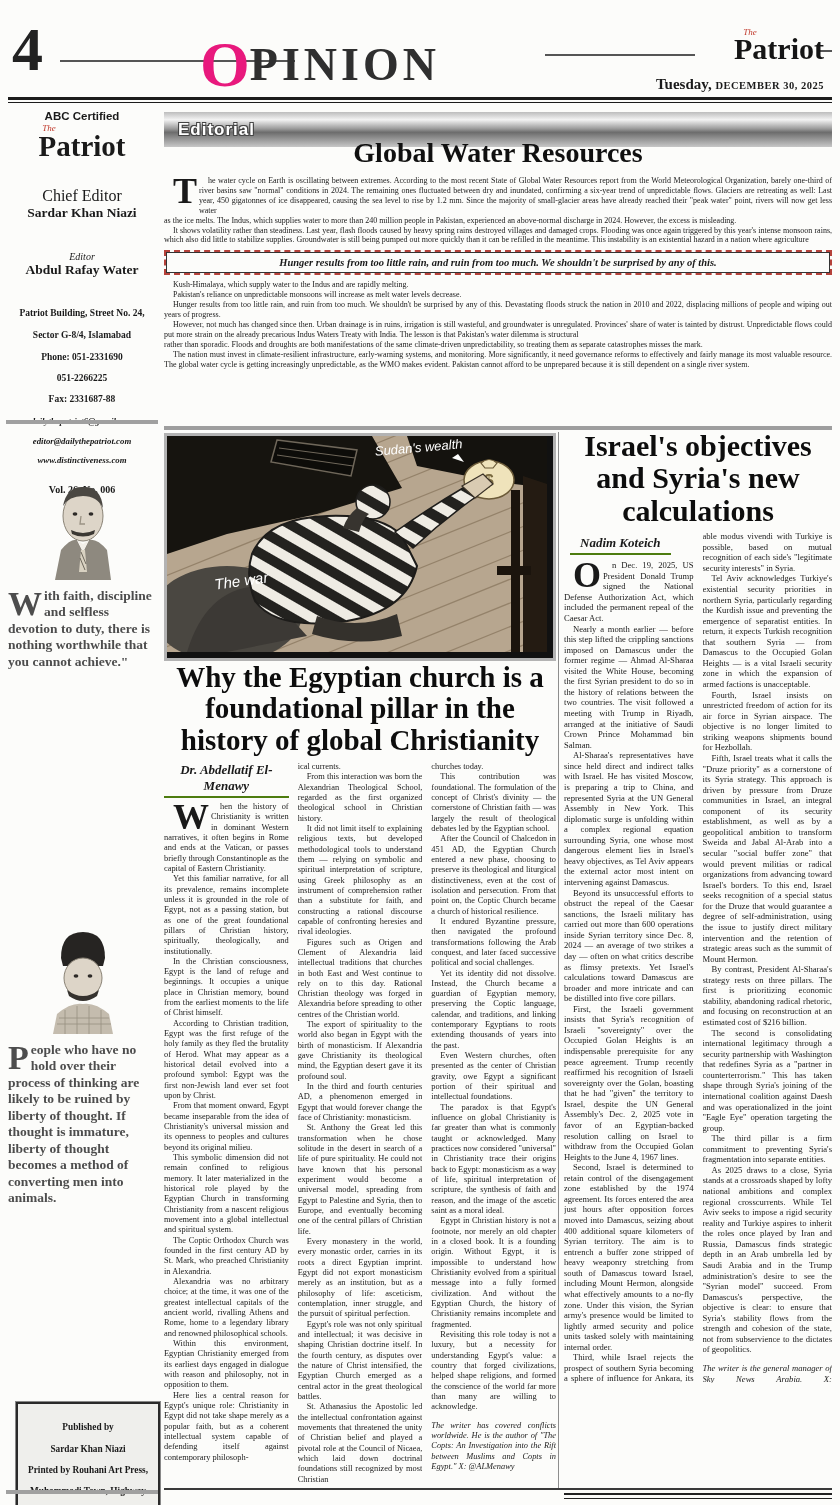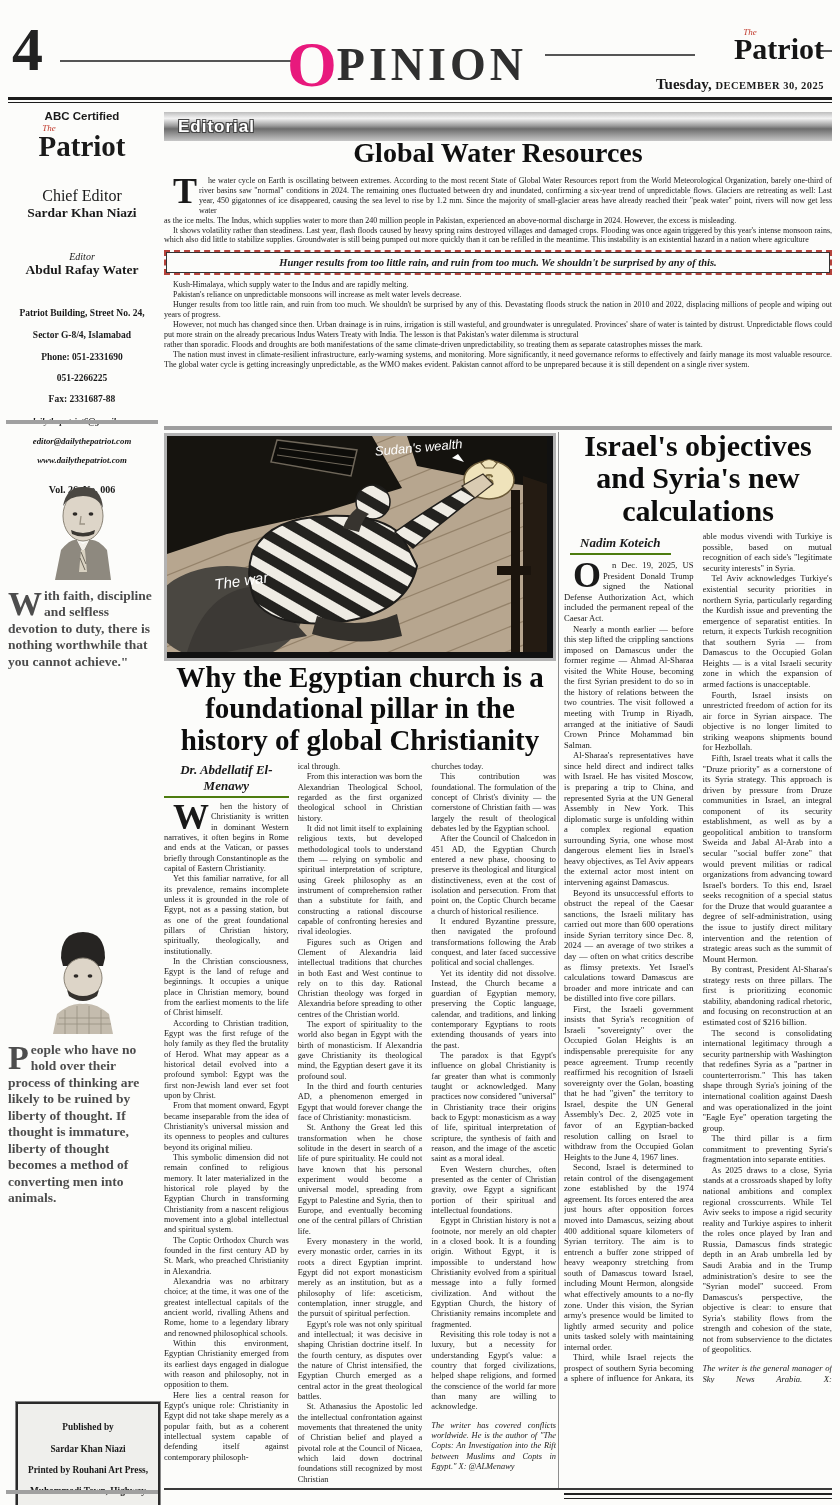--- a/index.html
+++ b/index.html
@@ -1,21 +1,21 @@
 <!DOCTYPE html>
 <html><head>
 <meta charset="utf-8">
 <style>
   html,body{margin:0;padding:0;background:#e9e9e6;}
   .page{position:relative;width:840px;height:1505px;background:#fcfcfa;margin:0 auto;
         font-family:"Liberation Serif", serif;color:#1a1a1a;overflow:hidden;}
   
   .page-num{position:absolute;left:12px;top:18px;font-size:62px;font-weight:bold;color:#222;line-height:1;}
   .hline{position:absolute;height:2px;background:#555;}
-  .opinion{position:absolute;left:187px;top:28px;width:440px;text-align:center;white-space:nowrap;}
+  .opinion{position:absolute;left:200px;top:28px;width:440px;white-space:nowrap;}
   .opinion .o{font-size:64px;font-weight:bold;color:#e8197d;vertical-align:-6px;}
   .opinion .rest{font-size:46px;font-weight:bold;color:#2f2f2f;letter-spacing:4px;}
   .masthead-top{position:absolute;right:16px;top:30px;text-align:center;}
   .masthead-top .the{display:block;color:#c0392b;font-style:italic;font-size:9px;line-height:4px;margin-left:-58px;}
   .masthead-top .name{font-size:30px;font-weight:bold;color:#151515;line-height:1;}
   .date-line{position:absolute;right:16px;top:76px;font-size:15px;font-weight:bold;}
   .date-line .caps{font-size:10.5px;font-weight:bold;letter-spacing:.5px;}
   .header-rule{position:absolute;left:8px;width:824px;top:97px;border-top:3px solid #1c1c1c;}
   .header-rule2{position:absolute;left:8px;width:824px;top:102px;border-top:1px solid #1c1c1c;}
   
@@ -32,21 +32,21 @@
   .sb-mail{font-size:8.8px;font-style:italic;font-weight:bold;line-height:1.25;}
   .sb-vol{font-size:10px;font-weight:bold;margin-top:18px;}
   .sb-rule{position:absolute;left:6px;width:152px;height:4px;background:#a0a0a0;}
   .portrait{position:absolute;left:28px;width:110px;text-align:center;}
   .sb-quote{position:absolute;left:8px;width:148px;text-align:left;color:#4d4d4d;
             font-size:13.5px;font-weight:bold;line-height:1.22;}
   .sb-quote .dc{float:left;font-size:34px;line-height:.78;padding:3px 2px 0 0;font-weight:bold;}
   .pub-box{position:absolute;left:16px;top:1402px;width:132px;background:#efefec;border:2px solid #2a2a2a;
            box-shadow:0 0 0 1px #888;padding:8px 4px;font-size:9.3px;font-weight:bold;text-align:center;line-height:1.3;}
   
-  .banner{position:absolute;left:164px;top:112px;width:668px;height:29px;
+  .banner{position:absolute;left:164px;top:112px;width:668px;height:35px;
           background:linear-gradient(180deg,#bdbdbd 0%,#f3f3f3 22%,#9a9a9a 48%,#6c6c6c 58%,#c7c7c7 100%);
           display:flex;align-items:center;}
   .banner span{font-family:"Liberation Sans",sans-serif;font-weight:bold;font-size:17px;color:#fff;
           letter-spacing:1px;padding-left:14px;
           text-shadow:-1px -1px 0 #444,1px -1px 0 #444,-1px 1px 0 #444,1px 1px 0 #444;}
   .ed-headline{position:absolute;left:164px;top:137px;width:668px;text-align:center;
           font-size:28px;font-weight:bold;color:#101010;}
   .cols{display:flex;gap:9px;}
   .col{flex:1;overflow:hidden;text-align:justify;}
   .ed-cols{position:absolute;left:164px;top:176px;width:668px;height:248px;font-size:8px;line-height:1.24;}
@@ -116,21 +116,21 @@
         <p>Sector G-8/4, Islamabad</p>
       </div>
     <div class="sb-phone">
         <p>Phone: 051-2331690</p>
         <p>051-2266225</p>
         <p>Fax:   2331687-88</p>
       </div>
     <div class="sb-mail">
         <p>dailythepatriot6@gmail.com</p>
         <p>editor@dailythepatriot.com</p>
-        <p>www.dailythepatriot.com</p>
+        <p>www.distinctiveness.com</p>
       </div>
     <div class="sb-vol">Vol. 26, No. 006</div>
   </div>
   <div class="sb-rule" style="top:420px;"></div>
 
   <div class="portrait" style="top:472px;">
     <svg width="104" height="108" viewBox="0 0 104 108">
       <ellipse cx="52" cy="44" rx="20" ry="25" fill="#ddd5c8" stroke="#8a8376" stroke-width="1"></ellipse>
       <path d="M32 34 Q36 14 52 15 Q70 14 72 36 Q66 24 52 24 Q38 24 32 34 Z" fill="#4a4742"></path>
       <path d="M40 58 Q52 64 64 58 L63 62 Q52 67 41 62 Z" fill="#3b3833"></path>
@@ -304,40 +304,40 @@
             <p>According to Christian tradition, Egypt was the first refuge of the holy family as they fled the brutality of Herod. What may appear as a historical detail evolved into a profound symbol: Egypt was the first non-Jewish land ever set foot upon by Christ.</p>
             <p>From that moment onward, Egypt became inseparable from the idea of Christianity's universal mission and its openness to peoples and cultures beyond its original milieu.</p>
             <p>This symbolic dimension did not remain confined to religious memory. It later materialized in the historical role played by the Egyptian Church in transforming Christianity from a nascent religious movement into a global intellectual and spiritual system.</p>
             <p>The Coptic Orthodox Church was founded in the first century AD by St. Mark, who preached Christianity in Alexandria.</p>
             <p>Alexandria was no arbitrary choice; at the time, it was one of the greatest intellectual capitals of the ancient world, rivalling Athens and Rome, home to a legendary library and renowned philosophical schools.</p>
             <p>Within this environment, Egyptian Christianity emerged from its earliest days engaged in dialogue with reason and philosophy, not in opposition to them.</p>
             <p>Here lies a central reason for Egypt's unique role: Christianity in Egypt did not take shape merely as a popular faith, but as a coherent intellectual system capable of defending itself against contemporary philosoph-</p>
           </div>
       </div>
       <div class="col cont">
-          <p>ical through.</p>
+          <p>ical currents.</p>
           <p>From this interaction was born the Alexandrian Theological School, regarded as the first organized theological school in Christian history.</p>
           <p>It did not limit itself to explaining religious texts, but developed methodological tools to understand them — relying on symbolic and spiritual interpretation of scripture, using Greek philosophy as an instrument of comprehension rather than a substitute for faith, and constructing a rational discourse capable of confronting heresies and rival ideologies.</p>
           <p>Figures such as Origen and Clement of Alexandria laid intellectual traditions that churches in both East and West continue to rely on to this day. Rational Christian theology was forged in Alexandria before spreading to other centres of the Christian world.</p>
           <p>The export of spirituality to the world also began in Egypt with the birth of monasticism. If Alexandria gave Christianity its theological mind, the Egyptian desert gave it its profound soul.</p>
           <p>In the third and fourth centuries AD, a phenomenon emerged in Egypt that would forever change the face of Christianity: monasticism.</p>
           <p>St. Anthony the Great led this transformation when he chose solitude in the desert in search of a life of pure spirituality. He could not have known that his personal experiment would become a universal model, spreading from Egypt to Palestine and Syria, then to Europe, and eventually becoming one of the central pillars of Christian life.</p>
           <p>Every monastery in the world, every monastic order, carries in its roots a direct Egyptian imprint. Egypt did not export monasticism merely as an institution, but as a philosophy of life: asceticism, contemplation, inner struggle, and the pursuit of spiritual perfection.</p>
           <p>Egypt's role was not only spiritual and intellectual; it was decisive in shaping Christian doctrine itself. In the fourth century, as disputes over the nature of Christ intensified, the Egyptian Church emerged as a central actor in the great theological battles.</p>
           <p>St. Athanasius the Apostolic led the intellectual confrontation against movements that threatened the unity of Christian belief and played a pivotal role at the Council of Nicaea, which laid down doctrinal foundations still recognized by most Christian</p>
         </div>
       <div class="col">
         <div class="cont col" style="display:block;">
             <p>churches today.</p>
             <p>This contribution was foundational. The formulation of the concept of Christ's divinity — the cornerstone of Christian faith — was largely the result of theological debates led by the Egyptian school.</p>
             <p>After the Council of Chalcedon in 451 AD, the Egyptian Church entered a new phase, choosing to preserve its theological and liturgical distinctiveness, even at the cost of isolation and persecution. From that point on, the Coptic Church became a church of historical resilience.</p>
             <p>It endured Byzantine pressure, then navigated the profound transformations following the Arab conquest, and later faced successive political and social challenges.</p>
             <p>Yet its identity did not dissolve. Instead, the Church became a guardian of Egyptian memory, preserving the Coptic language, calendar, and traditions, and linking contemporary Egyptians to roots extending thousands of years into the past.</p>
+            <p>Even Western churches, often presented as the center of Christian gravity, owe Egypt a significant portion of their spiritual and intellectual foundations.</p>
             <p>The paradox is that Egypt's influence on global Christianity is far greater than what is commonly taught or acknowledged. Many practices now considered "universal" in Christianity trace their origins back to Egypt: monasticism as a way of life, spiritual interpretation of scripture, the synthesis of faith and reason, and the image of the ascetic saint as a moral ideal.</p>
-            <p>Even Western churches, often presented as the center of Christian gravity, owe Egypt a significant portion of their spiritual and intellectual foundations.</p>
             <p>Egypt in Christian history is not a footnote, nor merely an old chapter in a closed book. It is a founding origin. Without Egypt, it is impossible to understand how Christianity evolved from a spiritual message into a fully formed civilization. And without the Egyptian Church, the history of Christianity remains incomplete and fragmented.</p>
             <p>Revisiting this role today is not a luxury, but a necessity for understanding Egypt's value: a country that forged civilizations, helped shape religions, and formed the conscience of the world far more than many are willing to acknowledge.</p>
           </div>
         <div class="art-footer">The writer has covered conflicts worldwide. He is the author of "The Copts: An Investigation into the Rift between Muslims and Copts in Egypt." X: @ALMenawy</div>
       </div>
     </div>
   </div>
   <div class="bottom-rule"></div>
 
 </div>

